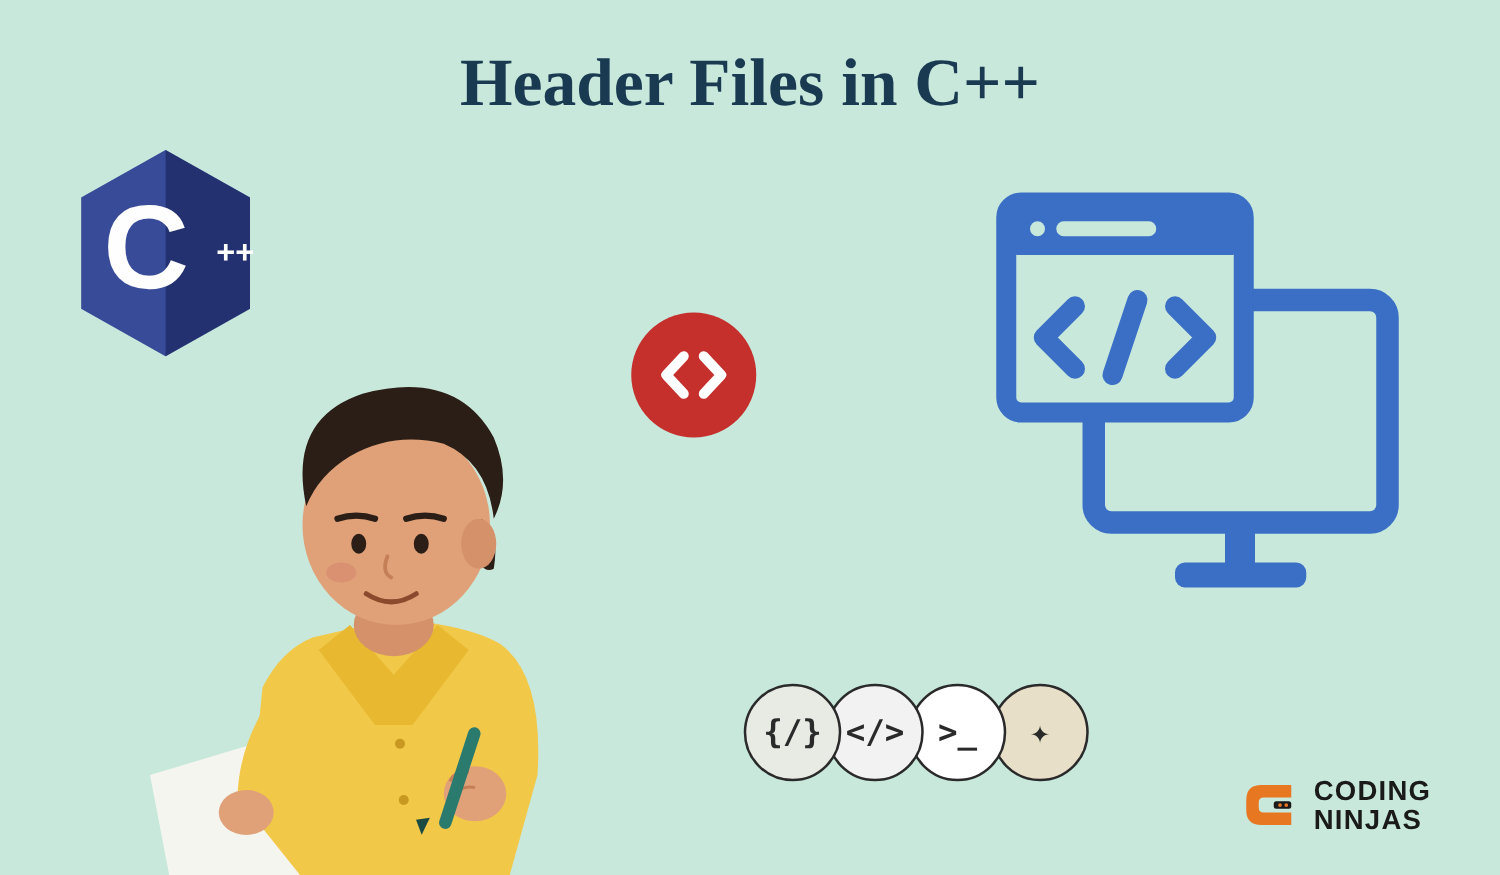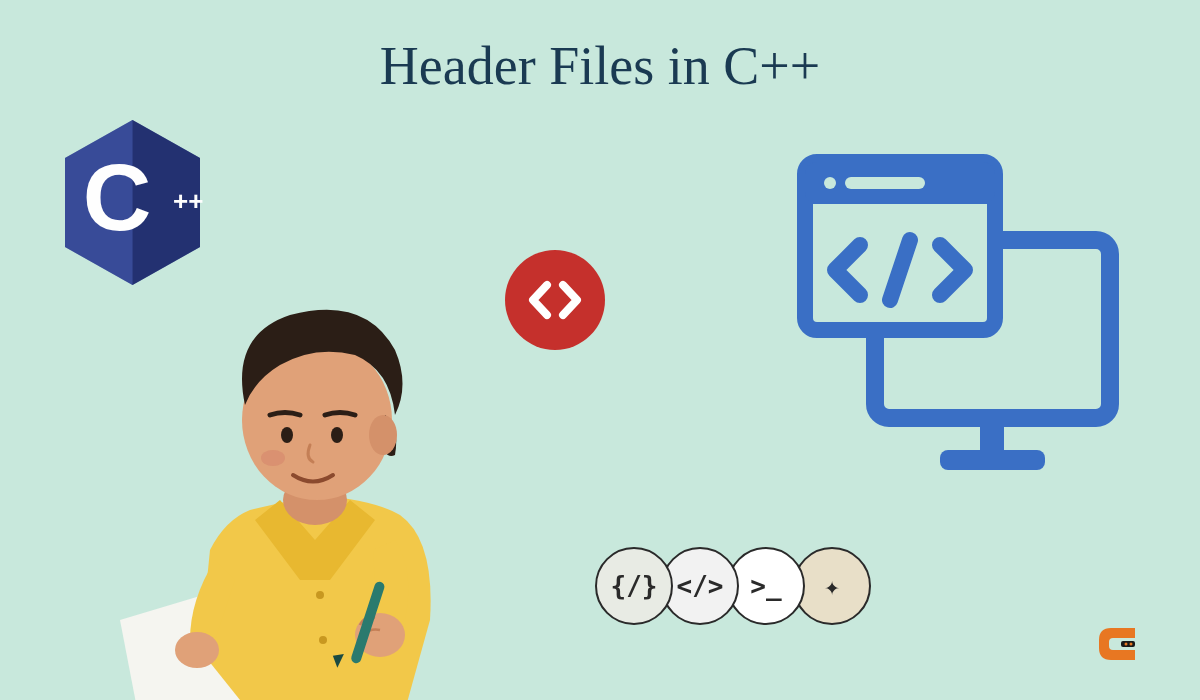--- a/index.html
+++ b/index.html
@@ -10,21 +10,21 @@
       position: relative;
       overflow: hidden;
       font-family: Georgia, 'Times New Roman', serif;
     }
     .page-title {
       position: absolute;
       top: 35px;
       left: 50%;
       transform: translateX(-50%);
       font-size: 54px;
-      font-weight: normal;
+      font-weight: bold;
       color: #1a3a52;
       white-space: nowrap;
     }
     .cpp-logo {
       position: absolute;
       top: 115px;
       left: 55px;
     }
     .person-illustration {
       position: absolute;
@@ -196,13 +196,17 @@
 
 <div class="brand-logo">
   <div class="c-mark">
     <svg width="52" height="52" viewBox="0 0 52 52">
       <path d="M 42 10 L 18 10 Q 6 10 6 22 L 6 30 Q 6 42 18 42 L 42 42 L 42 32 L 20 32 Q 16 32 16 28 L 16 24 Q 16 20 20 20 L 42 20 Z" fill="#e87722"></path>
       <rect x="28" y="23" width="14" height="6" rx="2" fill="#1a1a1a"></rect>
       <circle cx="33" cy="26" r="1.5" fill="#e87722"></circle>
       <circle cx="38" cy="26" r="1.5" fill="#e87722"></circle>
     </svg>
   </div>
+  <div class="brand-text">
+    <div>CODING</div>
+    <div>NINJAS</div>
+  </div>
 </div>
 
 </body></html>

